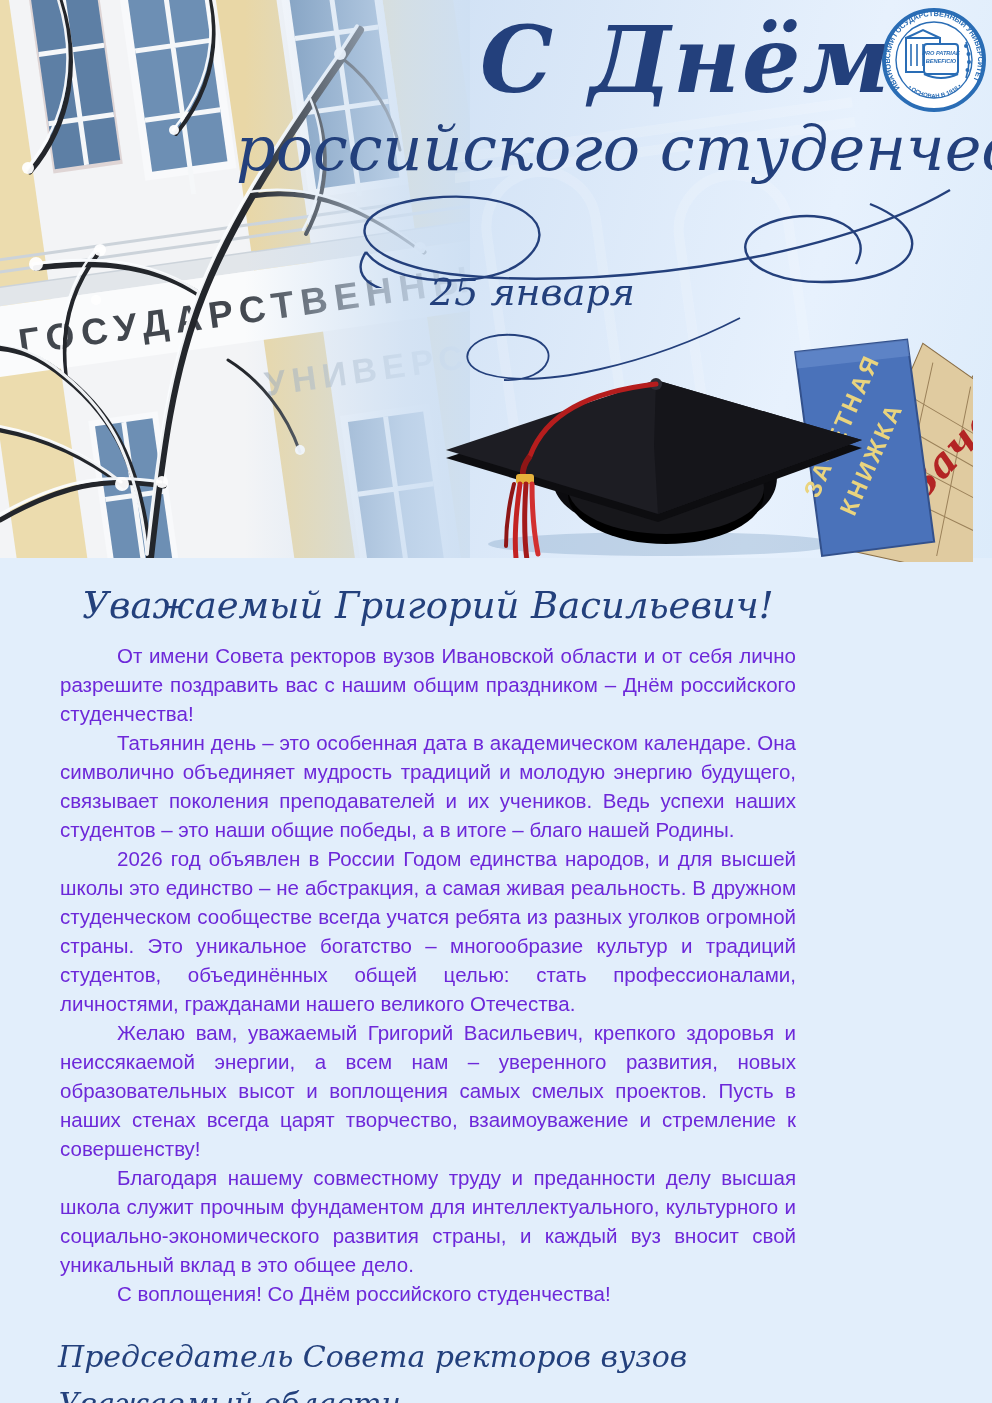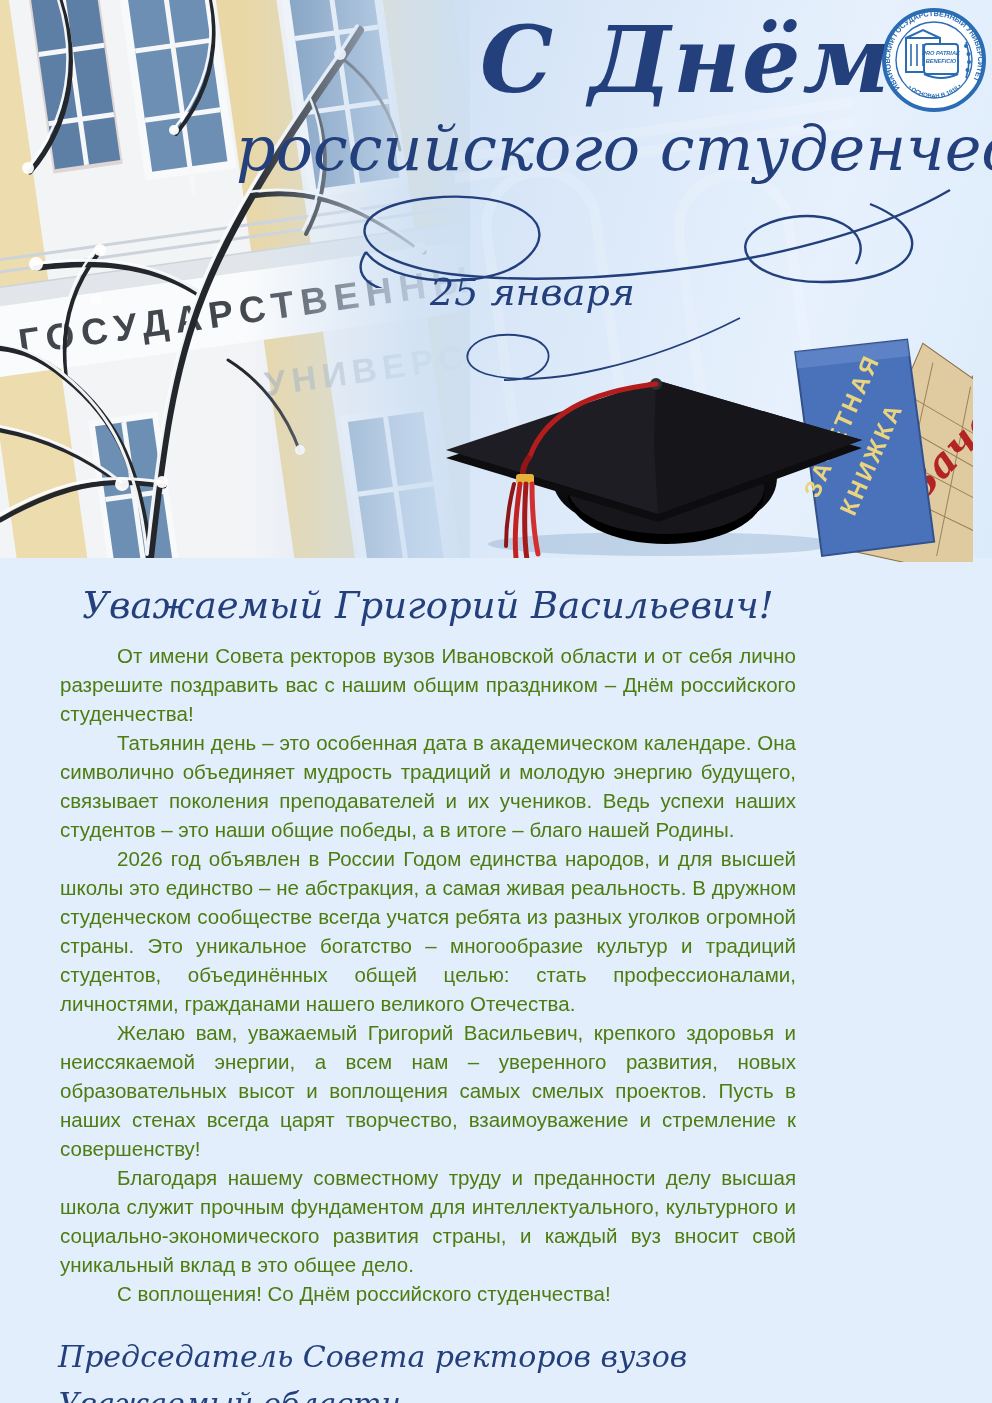--- a/index.html
+++ b/index.html
@@ -26,21 +26,21 @@
     font-size:92px;line-height:1.05;letter-spacing:2px;font-weight:bold;}
   .title-2{position:absolute;left:236px;top:116px;width:756px;text-align:center;
     font-size:62px;line-height:1.05;white-space:nowrap;}
   .flourish-main{position:absolute;left:250px;top:178px;width:720px;height:110px;}
   .title-date{position:absolute;left:430px;top:270px;width:360px;font-size:38px;}
   .flourish-date{position:absolute;left:430px;top:312px;width:330px;height:90px;}
   .cap-illo{position:absolute;left:428px;top:322px;width:545px;height:240px;}
   
   .letter{position:absolute;left:0;top:558px;width:856px;height:845px;background:#e2eefb;}
   .greeting{margin:26px 60px 0;text-align:center;font-size:37px;}
-  .body-text{margin:14px 60px 0;color:#4d7c0f;font-size:20.5px;line-height:29px;text-align:justify;}
+  .body-text{margin:14px 60px 0;color:#6d28d9;font-size:20.5px;line-height:29px;text-align:justify;}
   .body-text p{margin:0;text-indent:57px;}
   .signature{margin:26px 58px 0;font-size:30px;line-height:1.55;}
   .sig-row{display:flex;justify-content:space-between;align-items:baseline;}
   .logo-ring-text{fill:#2a6db5;font-family:"Liberation Sans",sans-serif;font-weight:bold;}
 </style>
 </head>
 <body>
 
 <div class="page">
 

